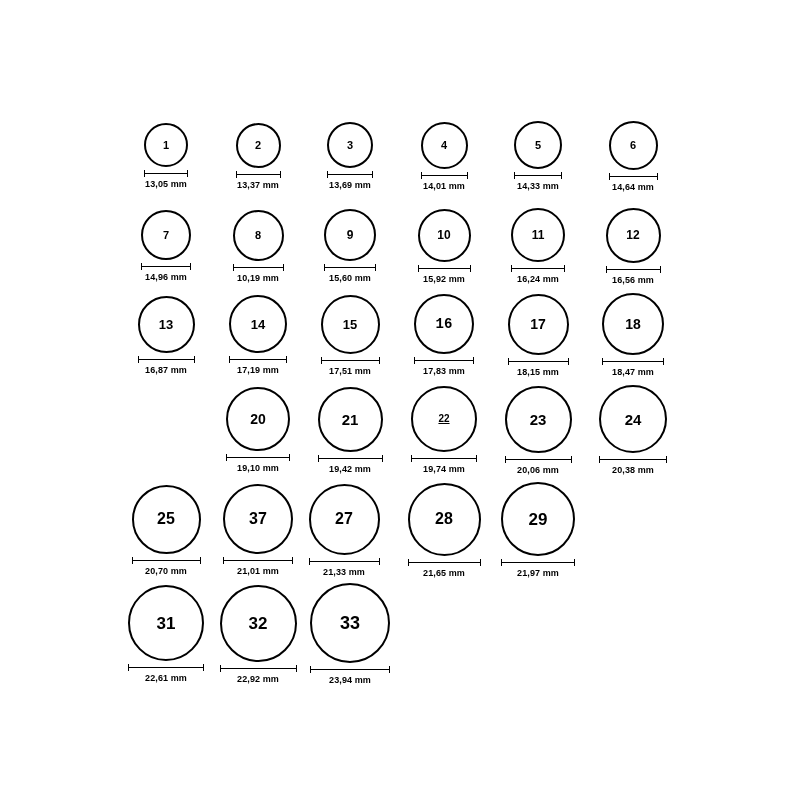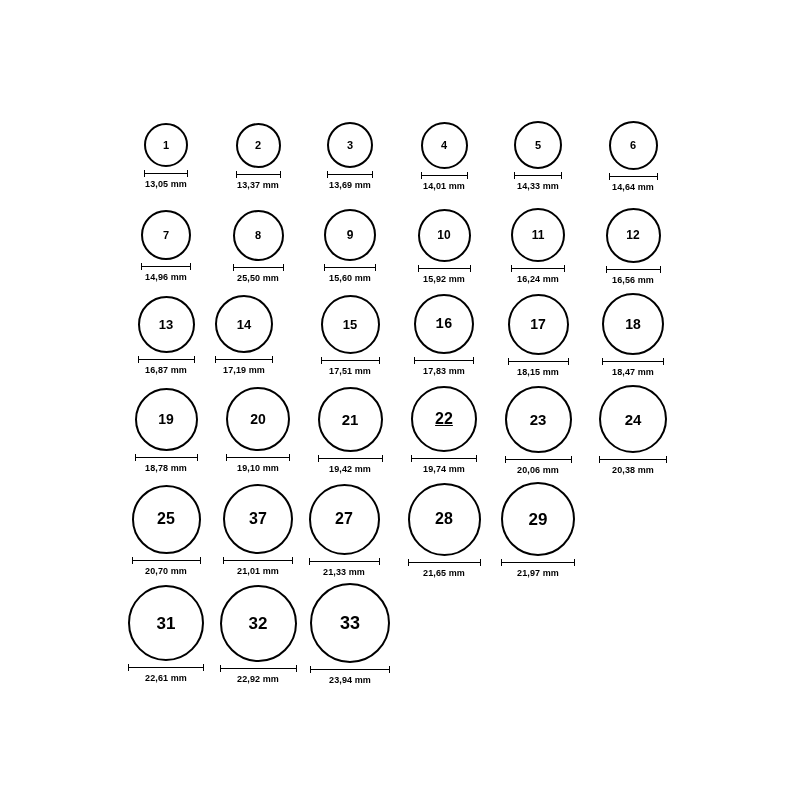--- a/index.html
+++ b/index.html
@@ -173,21 +173,21 @@
     <div class="ring-cell" style="left: 208px; top: 209.5px; width: 100px;">
       <div class="ring-circle" style="width: 51px; height: 51px;">
         <span class="ring-number" style="font-size: 11px;">8</span>
       </div>
       <div class="dim-wrap">
         <div class="dim-bar" style="width: 51px;">
           <div class="line"></div>
           <div class="tick left"></div>
           <div class="tick right"></div>
         </div>
-        <div class="dim-label">25,50 mm</div>
+        <div class="dim-label">10,19 mm</div>
       </div>
     </div>
     <div class="ring-cell" style="left: 300px; top: 209px; width: 100px;">
       <div class="ring-circle" style="width: 52px; height: 52px;">
         <span class="ring-number" style="font-size: 12px;">9</span>
       </div>
       <div class="dim-wrap">
         <div class="dim-bar" style="width: 52px;">
           <div class="line"></div>
           <div class="tick left"></div>
@@ -241,21 +241,21 @@
       </div>
       <div class="dim-wrap">
         <div class="dim-bar" style="width: 57px;">
           <div class="line"></div>
           <div class="tick left"></div>
           <div class="tick right"></div>
         </div>
         <div class="dim-label">16,87 mm</div>
       </div>
     </div>
-    <div class="ring-cell" style="left: 194px; top: 295px; width: 100px;">
+    <div class="ring-cell" style="left: 208px; top: 295px; width: 100px;">
       <div class="ring-circle" style="width: 58px; height: 58px;">
         <span class="ring-number" style="font-size: 13px;">14</span>
       </div>
       <div class="dim-wrap">
         <div class="dim-bar" style="width: 58px;">
           <div class="line"></div>
           <div class="tick left"></div>
           <div class="tick right"></div>
         </div>
         <div class="dim-label">17,19 mm</div>
@@ -306,33 +306,20 @@
       </div>
       <div class="dim-wrap">
         <div class="dim-bar" style="width: 62px;">
           <div class="line"></div>
           <div class="tick left"></div>
           <div class="tick right"></div>
         </div>
         <div class="dim-label">18,47 mm</div>
       </div>
     </div>
-    <div class="ring-cell" style="left: 116px; top: 387.5px; width: 100px;">
-      <div class="ring-circle" style="width: 63px; height: 63px;">
-        <span class="ring-number" style="font-size: 14px;">19</span>
-      </div>
-      <div class="dim-wrap">
-        <div class="dim-bar" style="width: 63px;">
-          <div class="line"></div>
-          <div class="tick left"></div>
-          <div class="tick right"></div>
-        </div>
-        <div class="dim-label">18,78 mm</div>
-      </div>
-    </div>
     <div class="ring-cell" style="left: 208px; top: 387px; width: 100px;">
       <div class="ring-circle" style="width: 64px; height: 64px;">
         <span class="ring-number" style="font-size: 14px;">20</span>
       </div>
       <div class="dim-wrap">
         <div class="dim-bar" style="width: 64px;">
           <div class="line"></div>
           <div class="tick left"></div>
           <div class="tick right"></div>
         </div>
@@ -347,21 +334,21 @@
         <div class="dim-bar" style="width: 65px;">
           <div class="line"></div>
           <div class="tick left"></div>
           <div class="tick right"></div>
         </div>
         <div class="dim-label">19,42 mm</div>
       </div>
     </div>
     <div class="ring-cell" style="left: 394px; top: 386px; width: 100px;">
       <div class="ring-circle" style="width: 66px; height: 66px;">
-        <span class="ring-number" style="font-size: 16px; text-decoration: underline;">22</span>
+        <span class="ring-number" style="font-size: 10px; text-decoration: underline;">22</span>
       </div>
       <div class="dim-wrap">
         <div class="dim-bar" style="width: 66px;">
           <div class="line"></div>
           <div class="tick left"></div>
           <div class="tick right"></div>
         </div>
         <div class="dim-label">19,74 mm</div>
       </div>
     </div>

